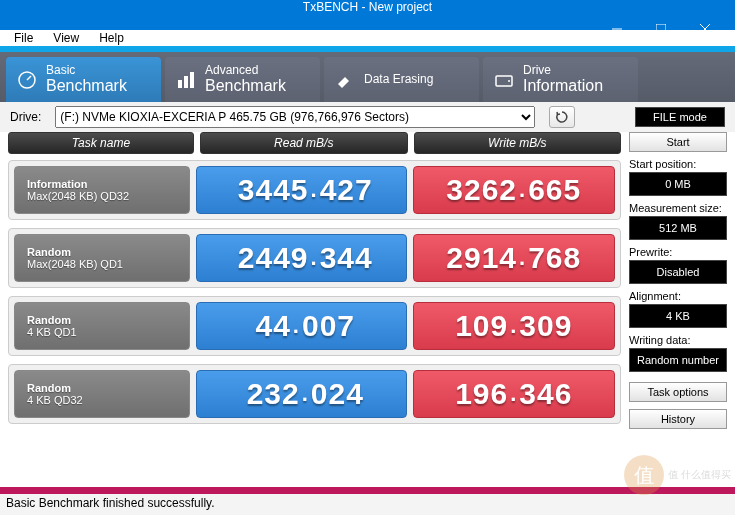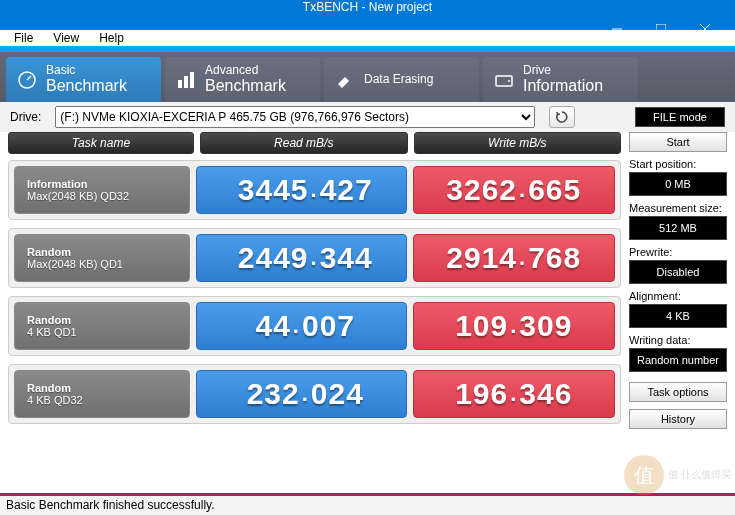--- a/index.html
+++ b/index.html
@@ -40,21 +40,21 @@
 .taskname .t1 { font-weight: bold; }
 .valcell { flex: 1; border-radius: 4px; color:#fff; display:flex; align-items:center; justify-content:center; font-size: 30px; font-weight: bold; text-shadow: 0 2px 2px rgba(0,0,0,.4); letter-spacing: 1px; }
 .valcell.read { background: linear-gradient(#4a9deb,#2d7fd2); border:1px solid #2a6db4;padding-left:8px; }
 .valcell.write { background: linear-gradient(#f05a68,#d93b4c); border:1px solid #b82e3e; }
 .valcell .dot { font-size: 22px; margin: 0 2px; }
 
 .sidebtn { height: 20px; background: linear-gradient(#fff,#e2e2e2); border:1px solid #999; font-size: 11px; display:flex; align-items:center; justify-content:center; cursor:pointer; }
 .sidelabel { font-size: 11px; margin-top: 4px; }
 .sideval { height: 24px; background: #000; color:#fff; font-size: 11px; display:flex; align-items:center; justify-content:center; border:1px solid #444; }
 
-.statusbar { position:absolute; bottom:0; left:0; right:0; height: 22px; border-top:3px solid #be185d; font-size: 12px; padding: 2px 6px; background:#f4f4f4; }
+.statusbar { position:absolute; bottom:0; left:0; right:0; height: 28px; border-top:7px solid #be185d; font-size: 12px; padding: 2px 6px; background:#f4f4f4; }
 
 .watermark { position:absolute; right: 4px; bottom: 20px; opacity:.3; font-size:10px; color:#888; pointer-events:none; display:flex; align-items:center; gap:4px; }
 .watermark .wm-icon { width: 40px; height:40px; border-radius:50%; background: #d94; display:flex; align-items:center; justify-content:center; color:#fff; font-size:20px; }
 </style>
 </head>
 <body>
 
 <div class="titlebar">
   <div class="icon"></div>
   <span>TxBENCH - New project</span>

